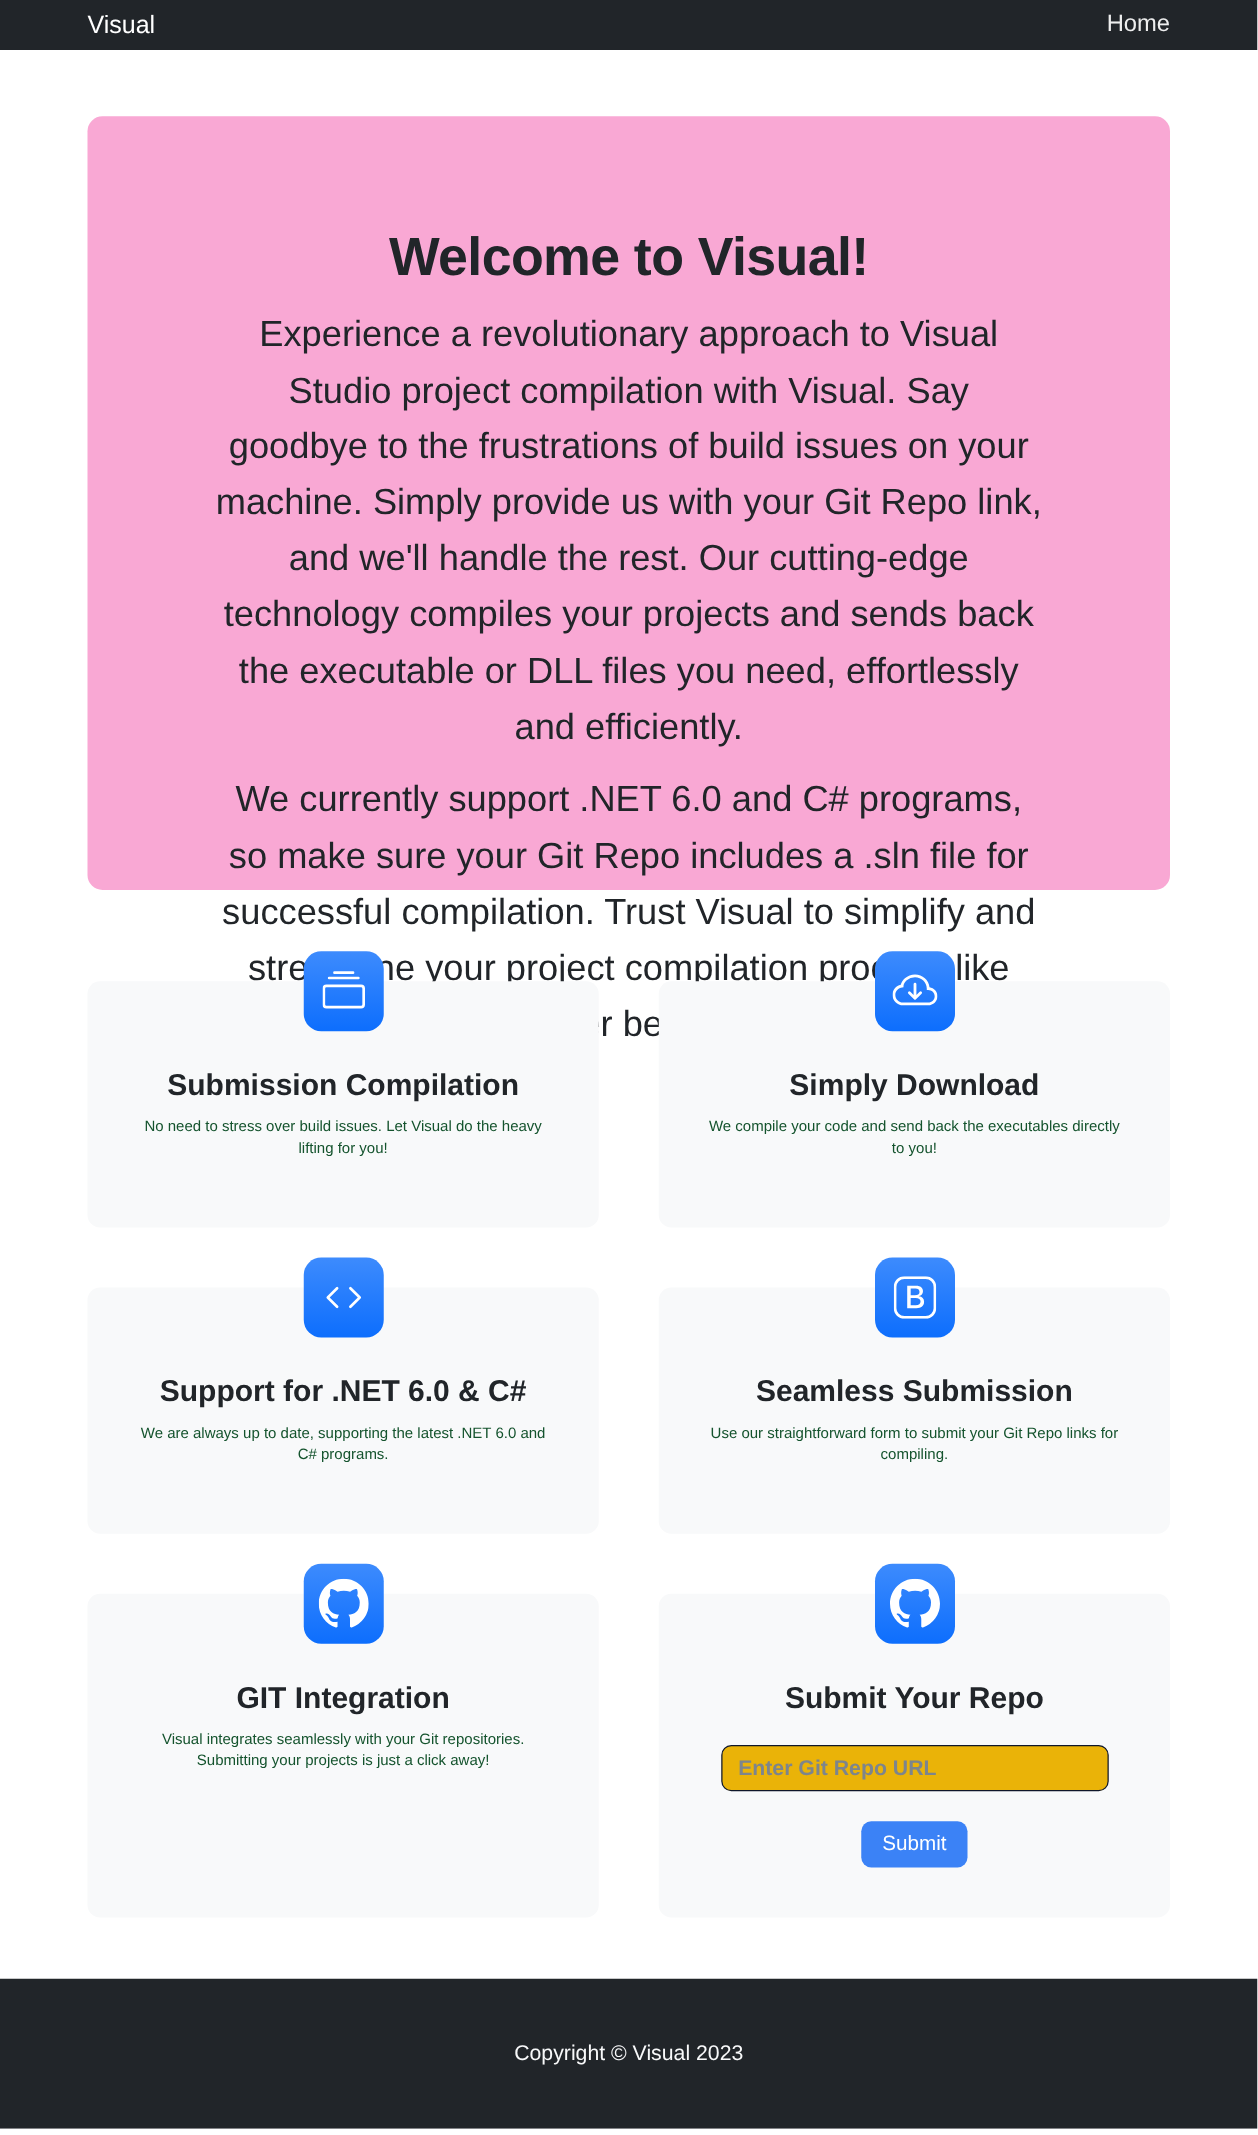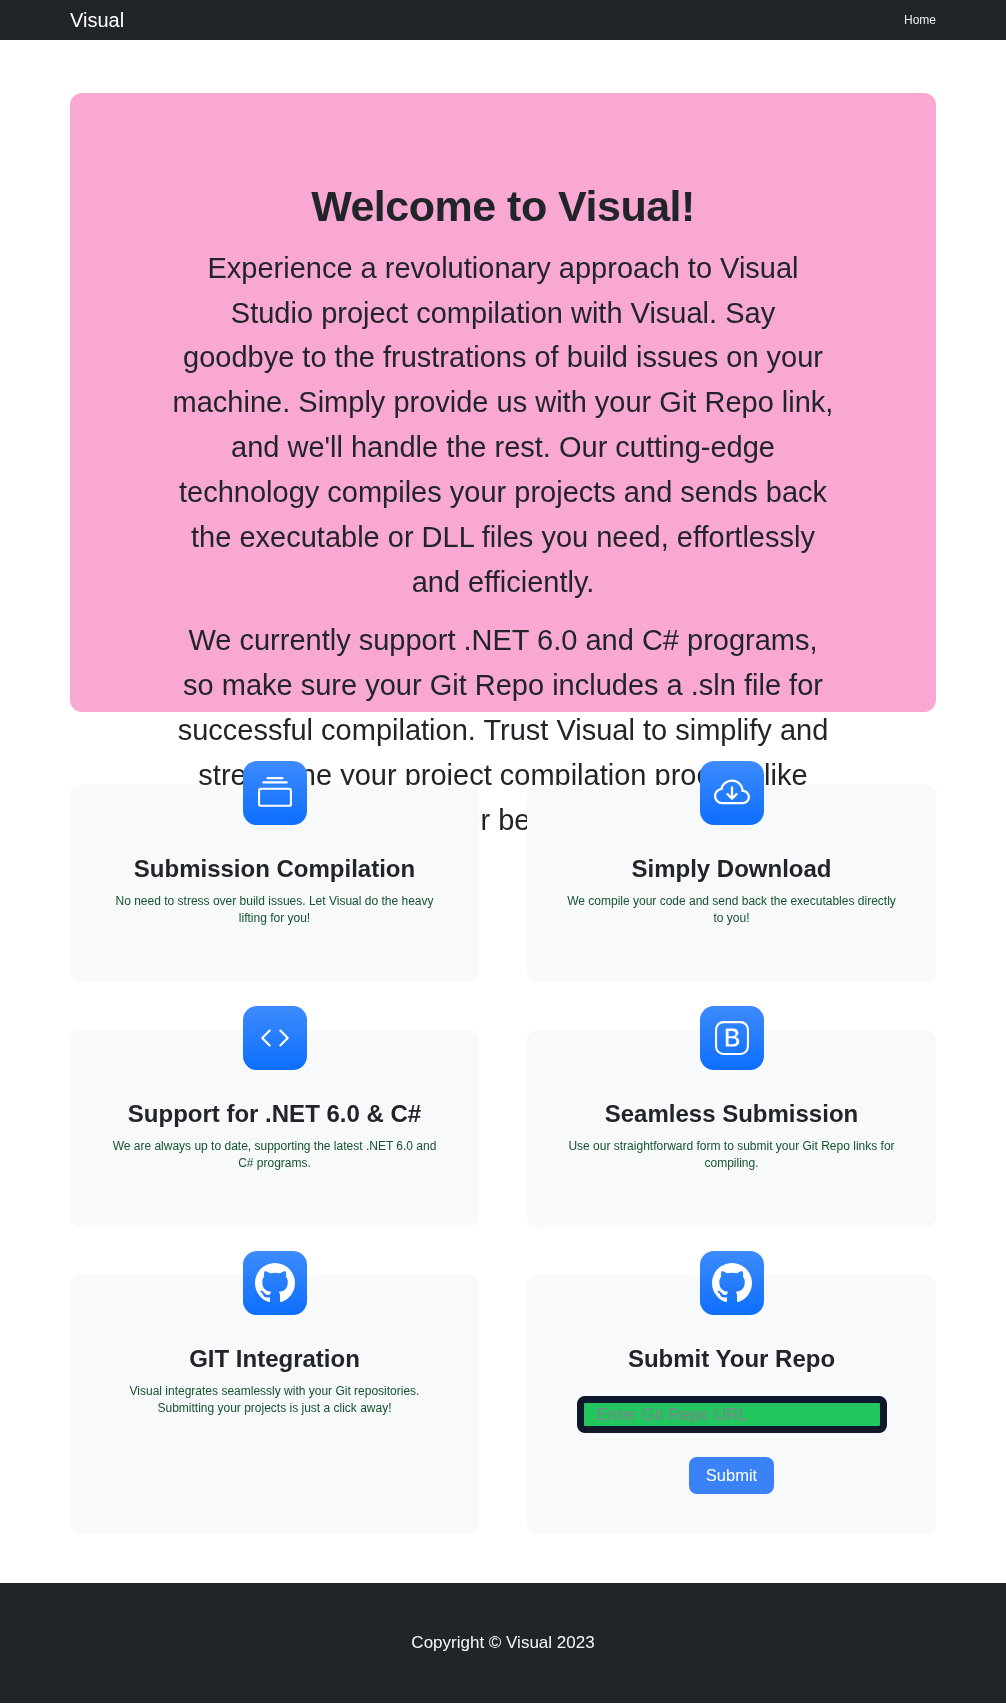--- a/index.html
+++ b/index.html
@@ -24,21 +24,21 @@
     justify-content: space-between;
   }
   .brand {
     color: #ffffff;
     font-size: 20px;
     text-decoration: none;
     cursor: pointer;
   }
   .nav-link {
     color: rgba(255,255,255,0.92);
-    font-size: 12px;
+    font-size: 19px;
     text-decoration: none;
     cursor: pointer;
   }
 
   
   .hero {
     width: 866px;
     height: 619px;
     margin: 53px auto 0;
     background: #f9a8d4;
@@ -107,28 +107,29 @@
     max-width: 332px;
     margin: 9px auto 0;
   }
 
   
   .repo-input {
     display: block;
     width: 310px;
     height: 37px;
     margin: 22px auto 0;
-    border: 7px solid #0f172a;
+    border: 1px solid #0f172a;
     border-radius: 8px;
-    background: #22c55e;
+    background: #eab308;
     padding: 0 13px;
     font-size: 17px;
     font-family: inherit;
     color: #212529;
     outline: none;
+    font-weight: bold;
   }
   .repo-input::placeholder { color: #7d858d; }
   .submit-btn {
     display: inline-block;
     margin-top: 24px;
     height: 37px;
     padding: 0 17px;
     background: #3b82f6;
     color: #ffffff;
     border: none;

